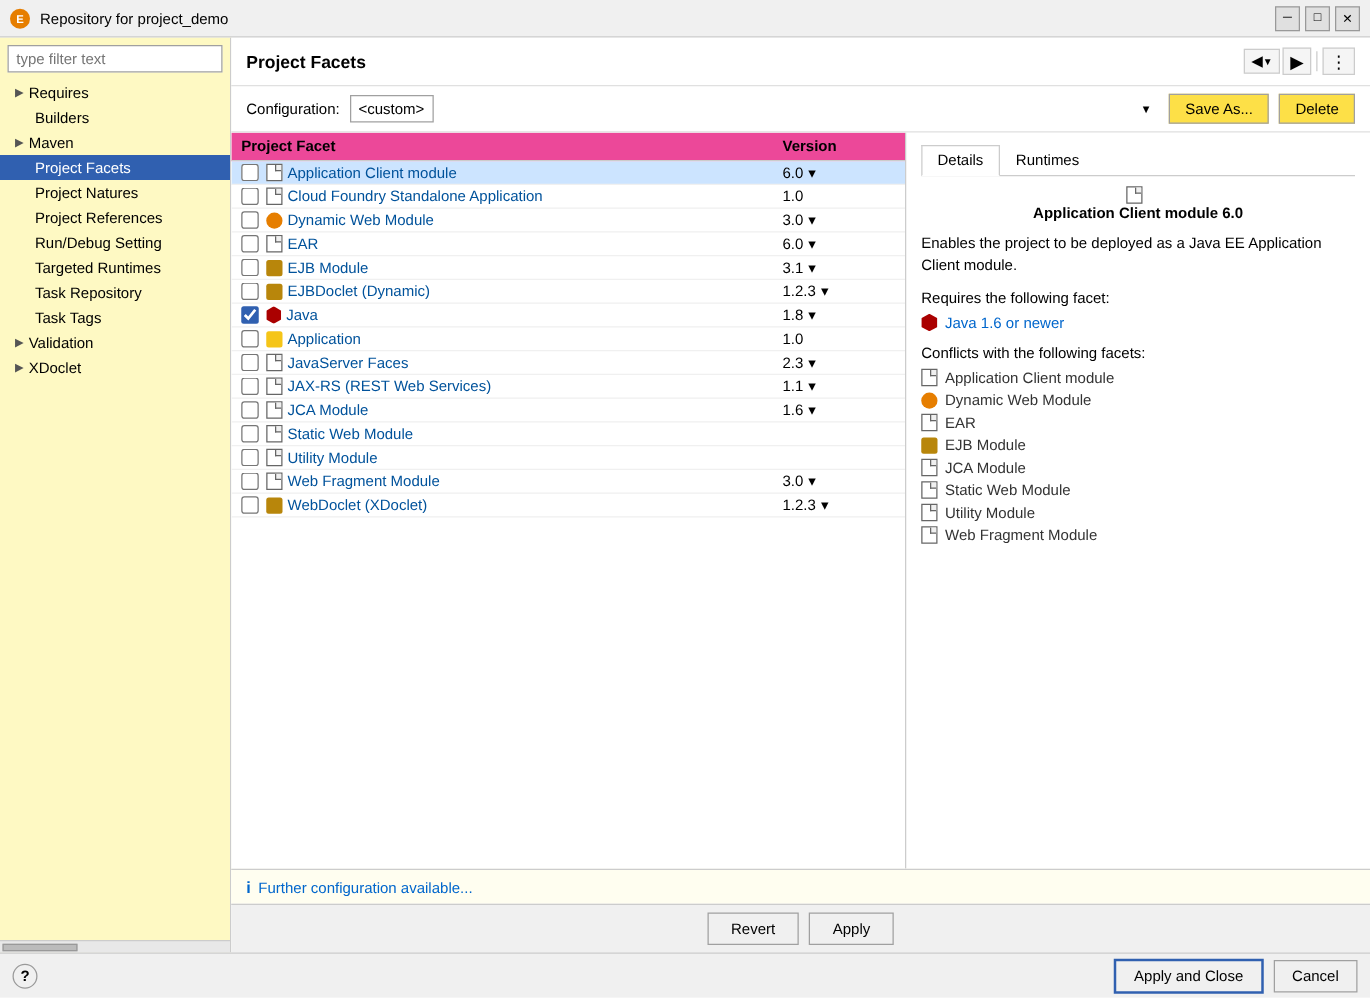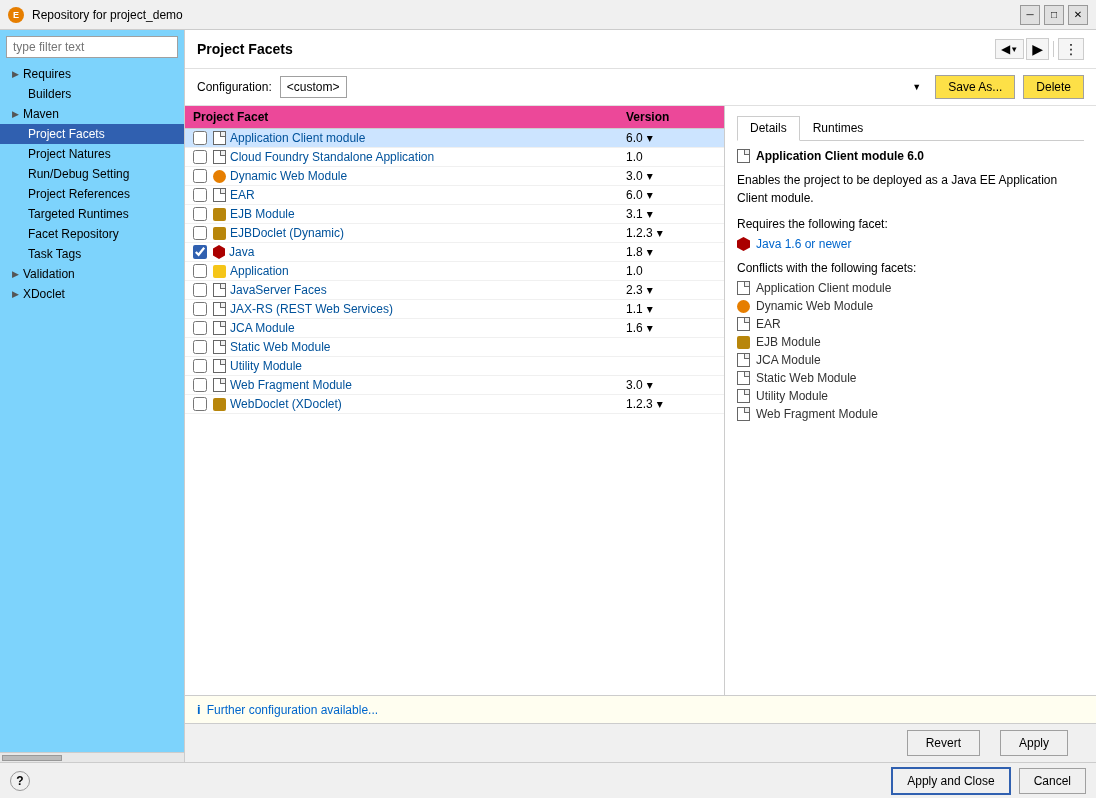--- a/index.html
+++ b/index.html
@@ -19,21 +19,21 @@
     .title-controls { display: flex; gap: 4px; }
     .title-btn { width: 20px; height: 20px; border: 1px solid #999; background: #e0e0e0; cursor: pointer; display: flex; align-items: center; justify-content: center; font-size: 10px; }
 
     
     .main-content { display: flex; flex: 1; overflow: hidden; }
 
     
     .sidebar {
       width: 185px;
       border-right: 1px solid #ccc;
-      background: #7dd3fc;
+      background: #fef9c3;
       display: flex; flex-direction: column;
       overflow: hidden;
     }
     .search-box {
       border: 1px solid #a0a0a0;
       margin: 6px;
       padding: 3px 6px;
       color: #888;
       background: white;
       outline: none;
@@ -106,46 +106,46 @@
     .facet-checkbox { width: 14px; height: 14px; margin-right: 6px; cursor: pointer; flex-shrink: 0; }
     .facet-icon { width: 16px; height: 16px; margin-right: 4px; flex-shrink: 0; display: flex; align-items: center; justify-content: center; }
     .facet-name { flex: 1; color: #00529b; }
     .facet-version-area { width: 90px; display: flex; align-items: flex-end; }
 
     
     .details-panel { flex: 1; padding: 10px 12px; overflow-y: auto; }
     .details-tabs { display: flex; border-bottom: 1px solid #ccc; margin-bottom: 8px; }
     .details-tab { padding: 4px 12px; cursor: pointer; border: 1px solid transparent; font-size: 12px; }
     .details-tab.active { border: 1px solid #ccc; border-bottom: 1px solid white; margin-bottom: -1px; background: white; }
-    .detail-title { display: flex; align-items: center; font-weight: bold; font-size: 12px; margin-bottom: 8px; }
+    .detail-title { display: flex; align-items: center; font-weight: bold; font-size: 12px; margin-bottom: 8px; flex-direction: column; }
     .detail-title-icon { width: 16px; height: 16px; margin-right: 6px; }
     .detail-desc { margin-bottom: 10px; line-height: 1.5; }
     .detail-section { margin-bottom: 8px; }
     .detail-section-title { margin-bottom: 4px; }
     .detail-link { color: #0066cc; cursor: pointer; display: flex; align-items: center; gap: 4px; }
     .detail-list-item { display: flex; align-items: center; gap: 6px; padding: 2px 0; color: #333; }
 
     
     .info-bar {
       border-top: 1px solid #ccc;
       background: #fffef0;
       padding: 6px 12px;
       display: flex; align-items: center;
       gap: 6px;
     }
     .info-icon { color: #0066cc; font-weight: bold; font-size: 13px; }
     .info-link { color: #0066cc; cursor: pointer; }
 
     
     .bottom-bar {
-      display: flex; justify-content: flex-end;
-      padding: 6px 28px;
+      display: flex; justify-content: center;
+      padding: 6px 12px;
       border-top: 1px solid #ccc;
       background: #f0f0f0;
-      gap: 20px;
+      gap: 8px;
     }
     .bottom-btn { border: 1px solid #a0a0a0; background: #f0f0f0; padding: 5px 18px; cursor: pointer; }
 
     
     .footer {
       display: flex; align-items: center; justify-content: flex-end;
       padding: 5px 10px;
       border-top: 1px solid #ccc;
       background: #f0f0f0;
       gap: 8px;
@@ -240,30 +240,30 @@
         <span class="expand-arrow">▶</span>
         <span>Maven</span>
       </div>
       <div class="sidebar-item sidebar-child selected">
         <span>Project Facets</span>
       </div>
       <div class="sidebar-item sidebar-child">
         <span>Project Natures</span>
       </div>
       <div class="sidebar-item sidebar-child">
+        <span>Project References</span>
+      </div>
+      <div class="sidebar-item sidebar-child">
         <span>Run/Debug Setting</span>
       </div>
       <div class="sidebar-item sidebar-child">
-        <span>Project References</span>
-      </div>
-      <div class="sidebar-item sidebar-child">
         <span>Targeted Runtimes</span>
       </div>
       <div class="sidebar-item sidebar-child">
-        <span>Facet Repository</span>
+        <span>Task Repository</span>
       </div>
       <div class="sidebar-item sidebar-child">
         <span>Task Tags</span>
       </div>
       <div class="sidebar-item">
         <span class="expand-arrow">▶</span>
         <span>Validation</span>
       </div>
       <div class="sidebar-item">
         <span class="expand-arrow">▶</span>

